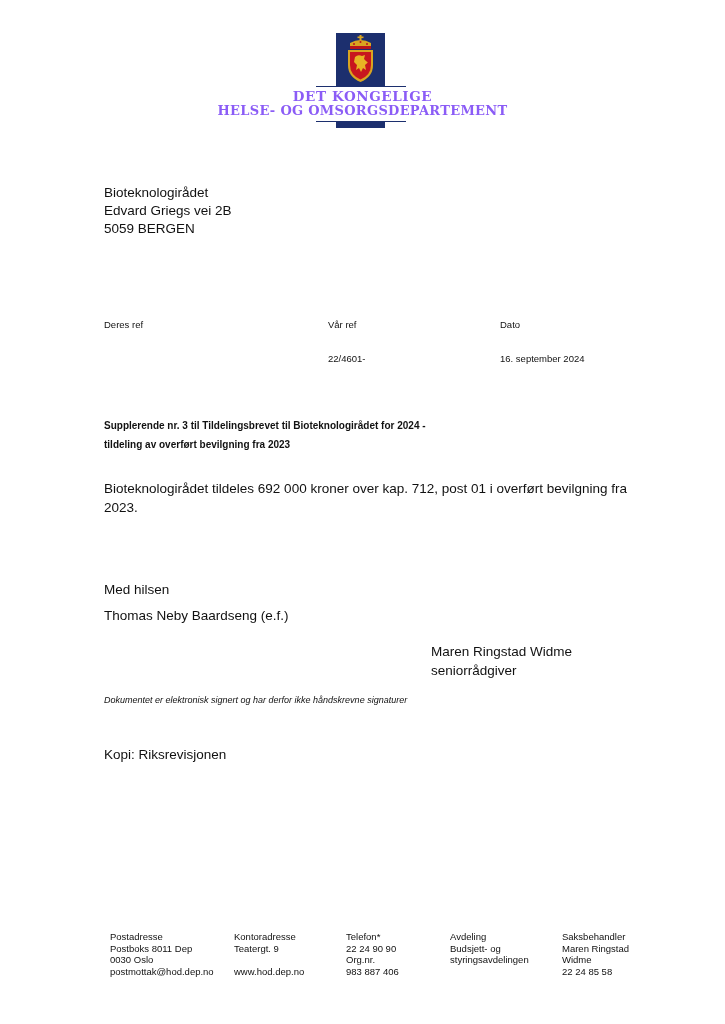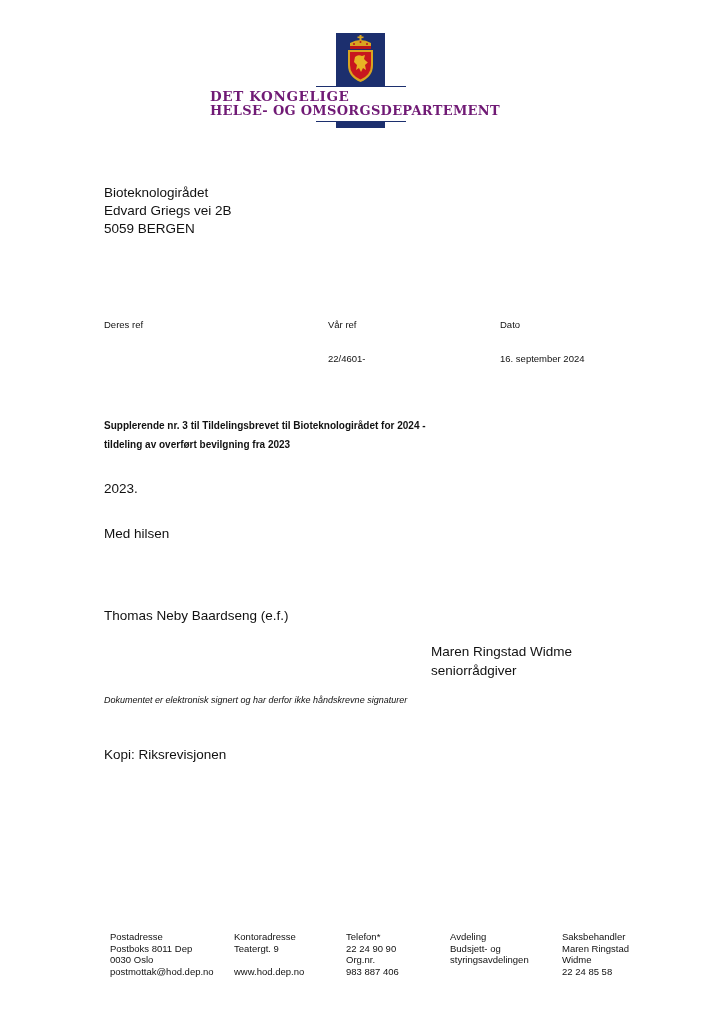--- a/index.html
+++ b/index.html
@@ -12,22 +12,22 @@
     
     .logo-block {
       position: absolute; left: 336px; top: 33px; width: 49px; height: 54px;
       background: #1c2f6e;
     }
     .logo-block svg { position: absolute; left: 9px; top: 2px; }
     .logo-line-top {
       position: absolute; left: 316px; top: 86px; width: 90px; height: 1px; background: #1c2f6e;
     }
     .logo-text {
-      position: absolute; left: 210px; width: 305px; text-align: left;
-      font-family: "DejaVu Serif", serif; font-weight: bold; color: #701a75;
+      position: absolute; left: 210px; width: 305px; text-align: center;
+      font-family: "DejaVu Serif", serif; font-weight: bold; color: #8b5cf6;
       letter-spacing: 0.6px; white-space: nowrap;
     }
     .logo-text.l1 { top: 88px; font-size: 13.5px; }
     .logo-text.l2 { top: 103px; font-size: 13px; letter-spacing: 0.3px; }
     .logo-line-bottom {
       position: absolute; left: 316px; top: 121px; width: 90px; height: 1px; background: #1c2f6e;
     }
     .logo-bar-bottom {
       position: absolute; left: 336px; top: 122px; width: 49px; height: 6px; background: #1c2f6e;
     }
@@ -90,24 +90,25 @@
   <div class="abs ref-label" style="left:500px">Dato</div>
   <div class="abs ref-val" style="left:500px">16. september 2024</div>
 </div>
 
 <div class="abs title">
   <div>Supplerende nr. 3 til Tildelingsbrevet til Bioteknologirådet for 2024 -</div>
   <div>tildeling av overført bevilgning fra 2023</div>
 </div>
 
 <div class="abs body-text">
+  <div>Bioteknologirådet tildeles 692 000 kroner over kap. 712, post 01 i overført bevilgning fra</div>
   <div>2023.</div>
 </div>
 
-<div class="abs p" style="left:104px; top:524px">Med hilsen</div>
+<div class="abs p" style="left:104px; top:580px">Med hilsen</div>
 
 <div class="abs p" style="left:104px; top:606px">
   <div>Thomas Neby Baardseng (e.f.)</div>
 </div>
 
 <div class="abs p" style="left:431px; top:642px">
   <div>Maren Ringstad Widme</div>
   <div>seniorrådgiver</div>
 </div>
 

